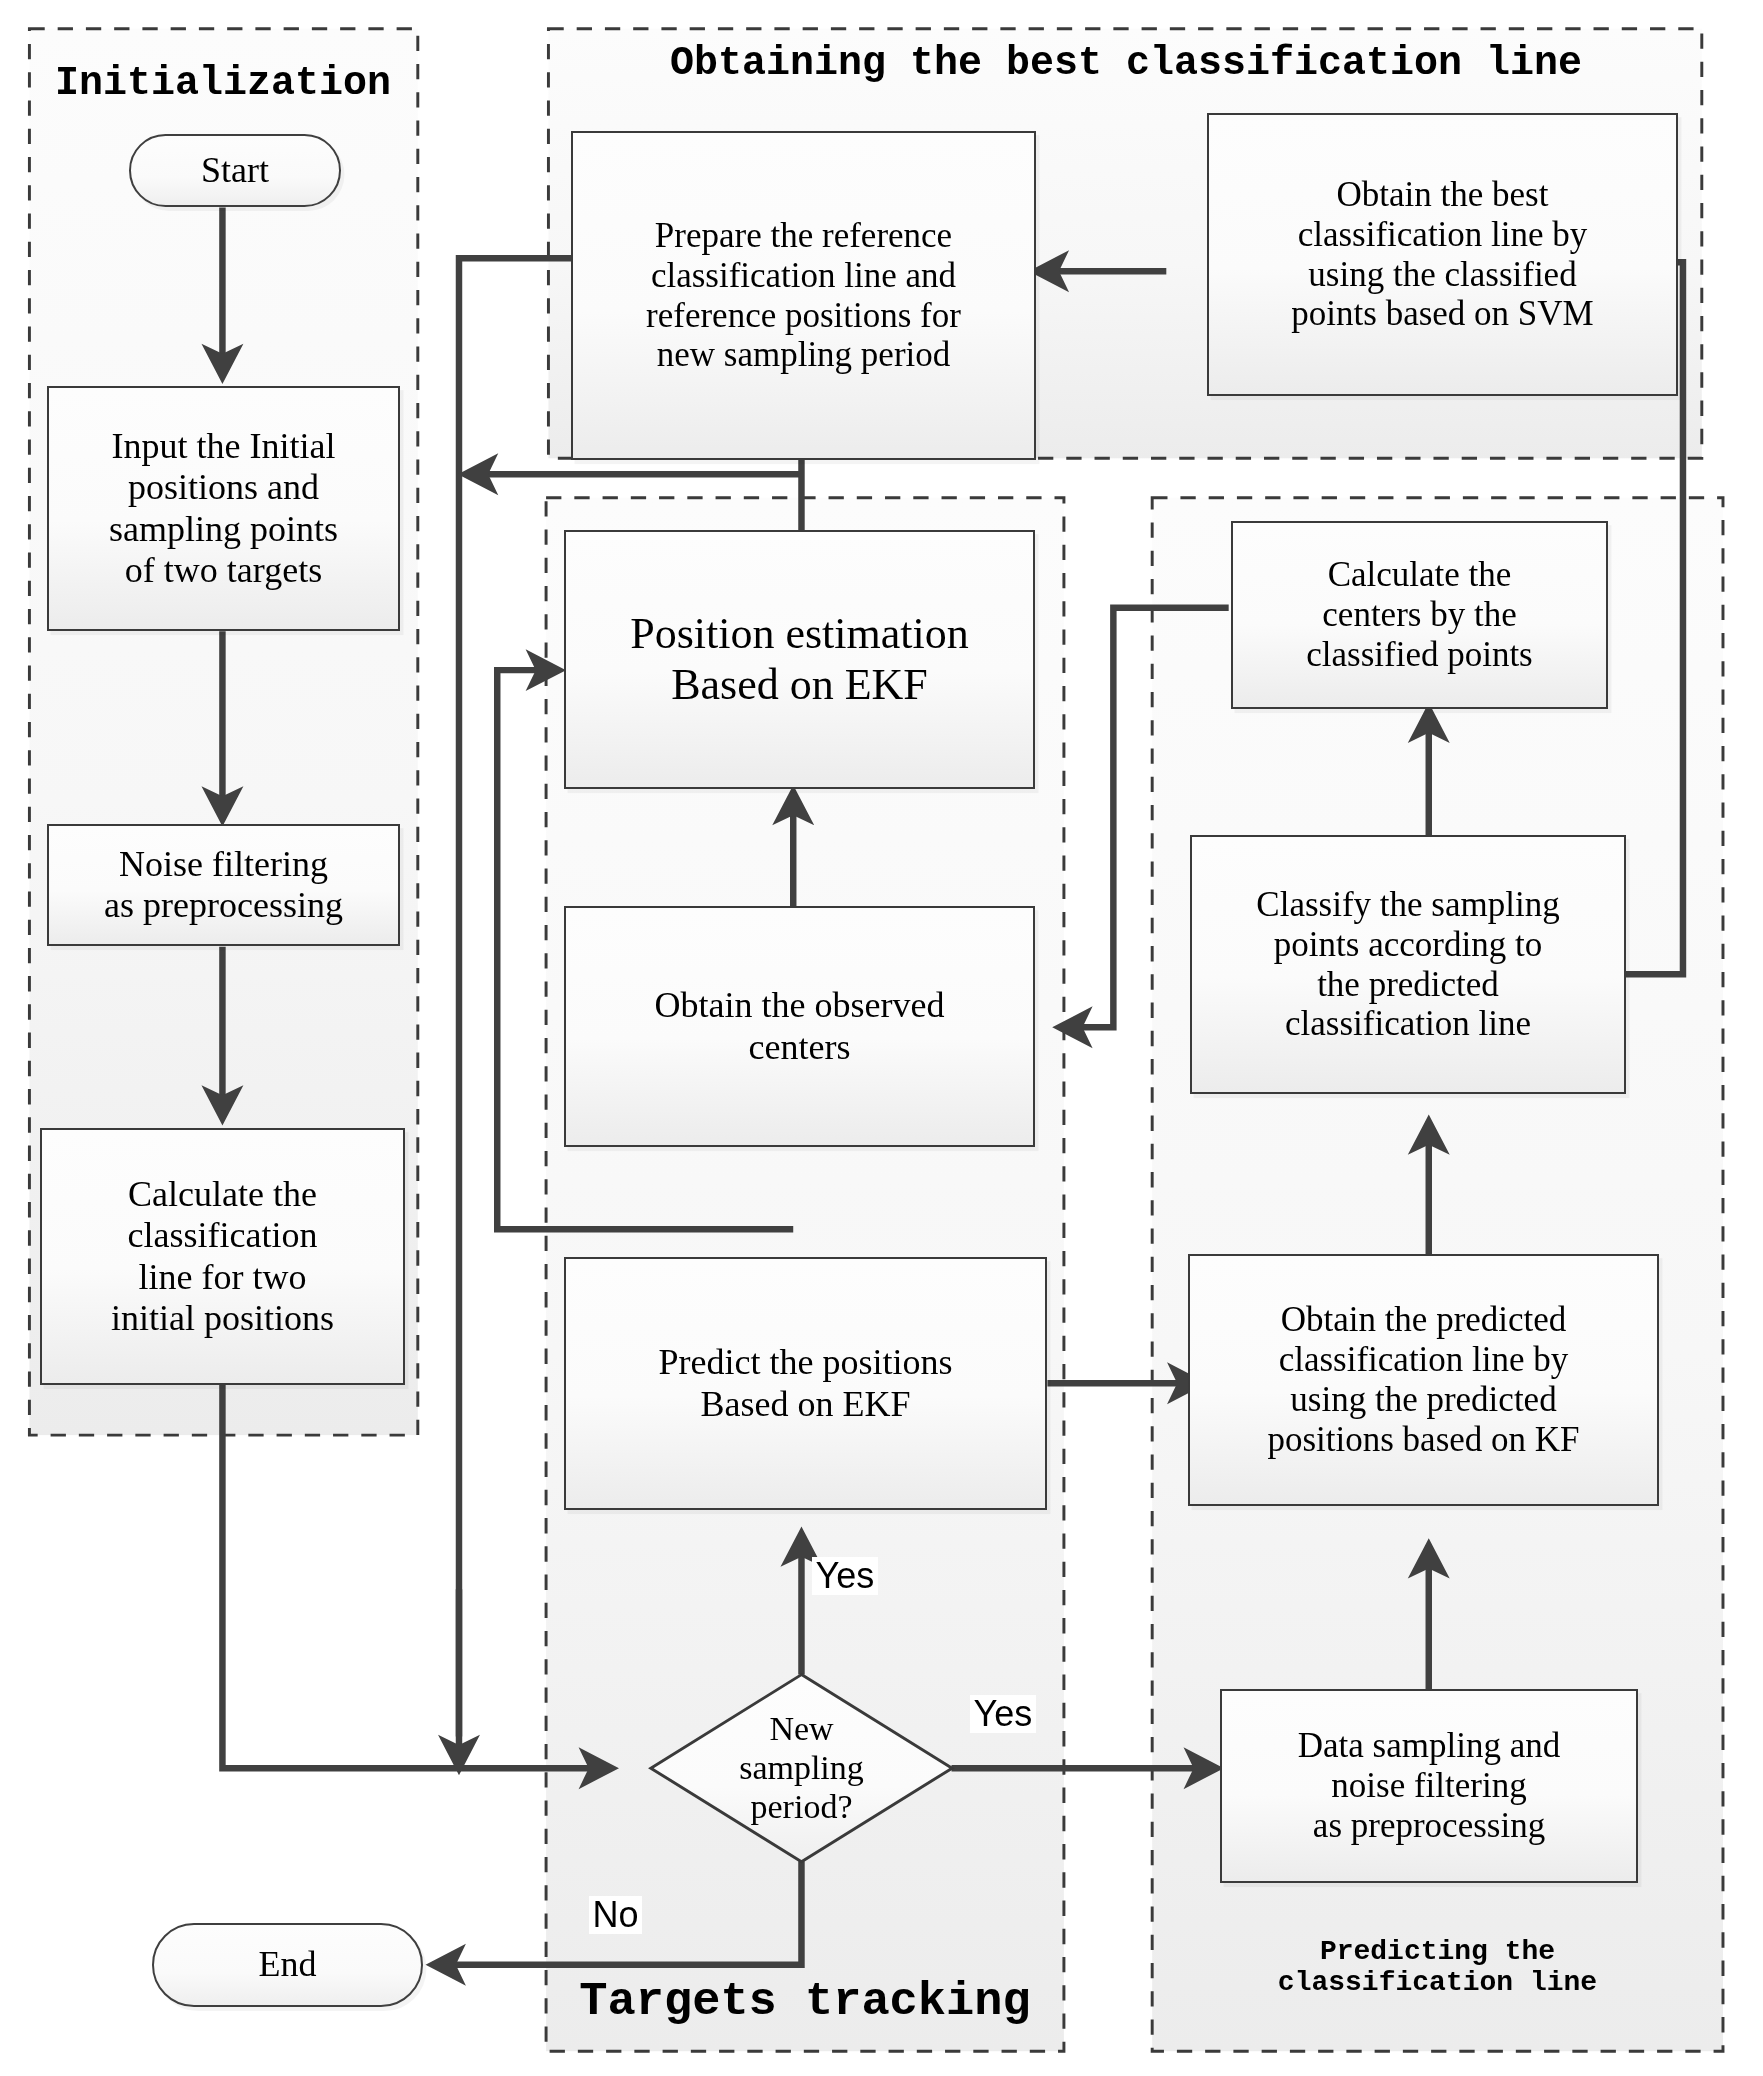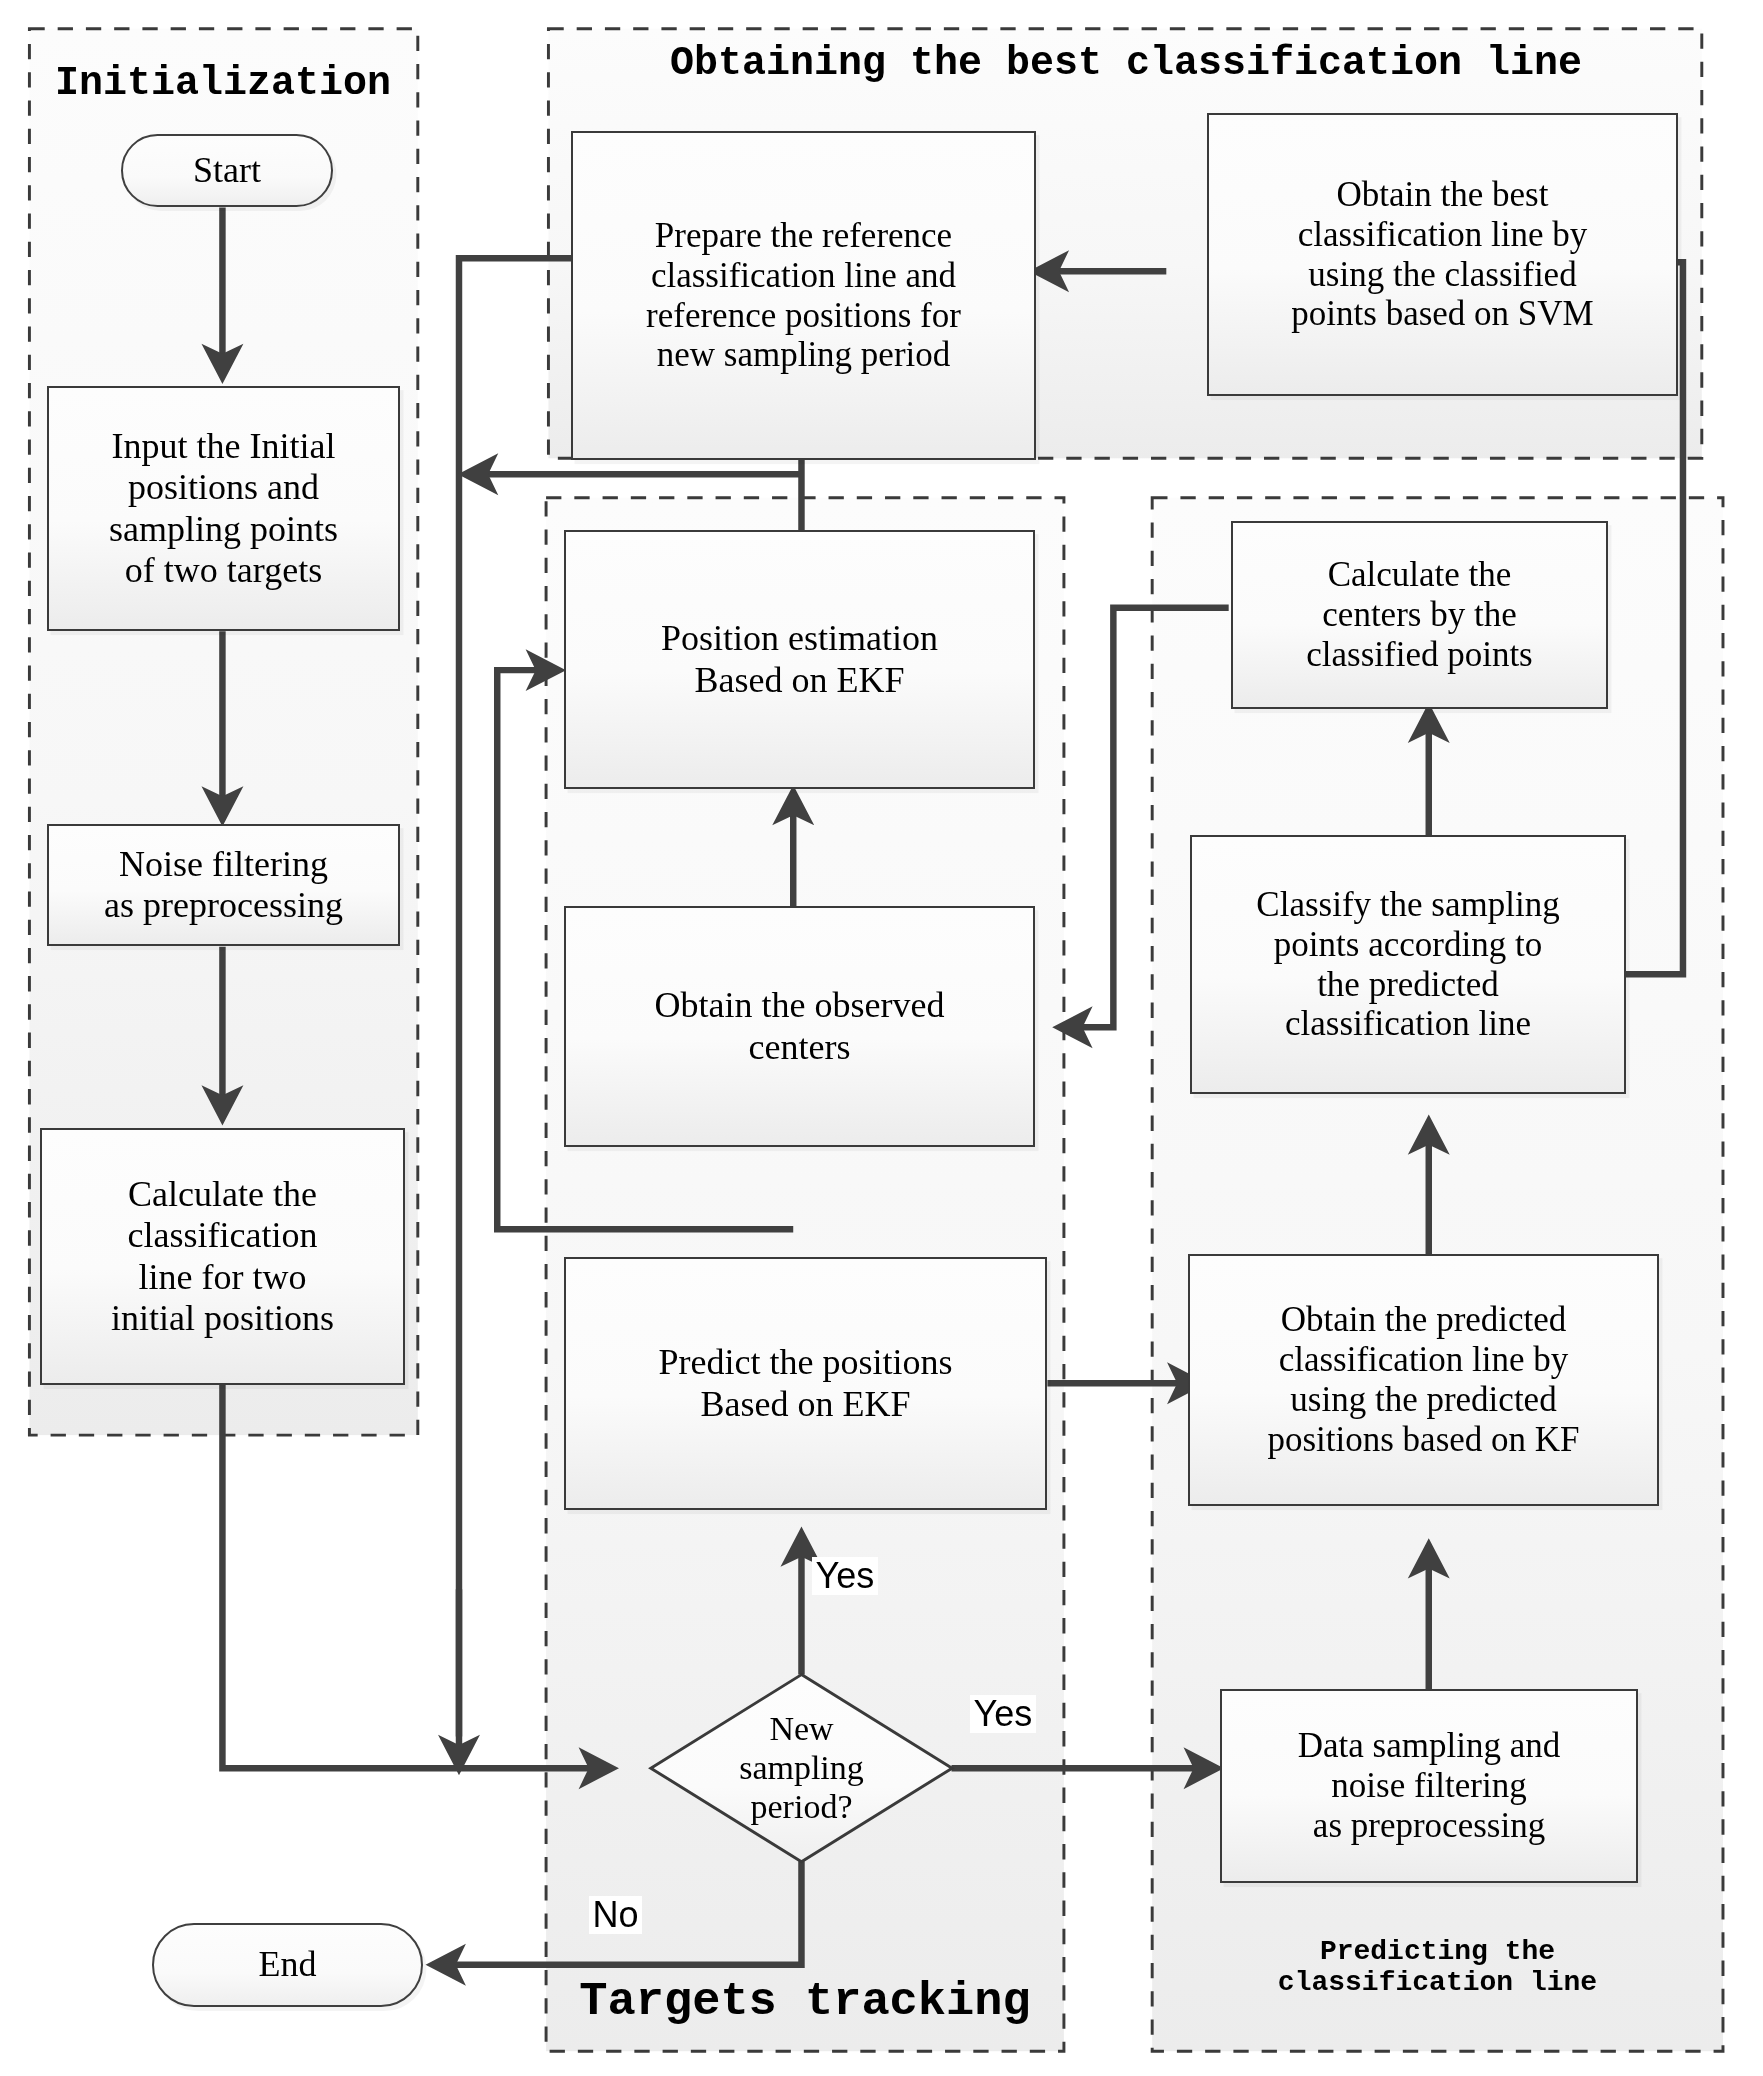--- a/index.html
+++ b/index.html
@@ -106,21 +106,21 @@
 
   <div class="grp-title" style="left:29px;top:62px;width:388px;font-size:40px;">Initialization</div>
 
   <div class="grp-title" style="left:549px;top:42px;width:1154px;font-size:40px;">Obtaining the best classification line</div>
 
   <div class="grp-title" style="left:546px;top:1976px;width:518px;font-size:47px;">Targets tracking</div>
 
   <div class="grp-title" style="left:1152px;top:1936px;width:571px;font-size:28px;white-space:pre-line;">Predicting the
 classification line</div>
 
-  <div class="node term" style="left:121px;top:134px;width:212px;height:73px;font-size:36px;">Start</div>
+  <div class="node term" style="left:129px;top:134px;width:212px;height:73px;font-size:36px;">Start</div>
 
   <div class="node proc" style="left:47px;top:386px;width:353px;height:245px;font-size:36px;white-space:pre-line;">Input the Initial
 positions and
 sampling points
 of two targets</div>
 
   <div class="node proc" style="left:47px;top:824px;width:353px;height:122px;font-size:36px;white-space:pre-line;">Noise filtering
 as preprocessing</div>
 
   <div class="node proc" style="left:40px;top:1128px;width:365px;height:257px;font-size:36px;white-space:pre-line;">Calculate the
@@ -133,21 +133,21 @@
   <div class="node proc" style="left:571px;top:131px;width:465px;height:329px;font-size:35px;white-space:pre-line;">Prepare the reference
 classification line and
 reference positions for
 new sampling period</div>
 
   <div class="node proc" style="left:1171px;top:113px;width:471px;height:283px;font-size:35px;white-space:pre-line;margin-left:36px;">Obtain the best
 classification line by
 using the classified
 points based on SVM</div>
 
-  <div class="node proc" style="left:564px;top:530px;width:471px;height:259px;font-size:36px;white-space:pre-line;">Position estimation
+  <div class="node proc" style="left:564px;top:530px;width:471px;height:259px;font-size:44px;white-space:pre-line;">Position estimation
 Based on EKF</div>
 
   <div class="node proc" style="left:564px;top:906px;width:471px;height:241px;font-size:36px;white-space:pre-line;">Obtain the observed
 centers</div>
 
   <div class="node proc" style="left:564px;top:1257px;width:483px;height:253px;font-size:36px;white-space:pre-line;">Predict the positions
 Based on EKF</div>
 
   <svg class="layer" style="pointer-events:none;" viewBox="0 0 2996 3528" width="1763" height="2077">
     <defs>

